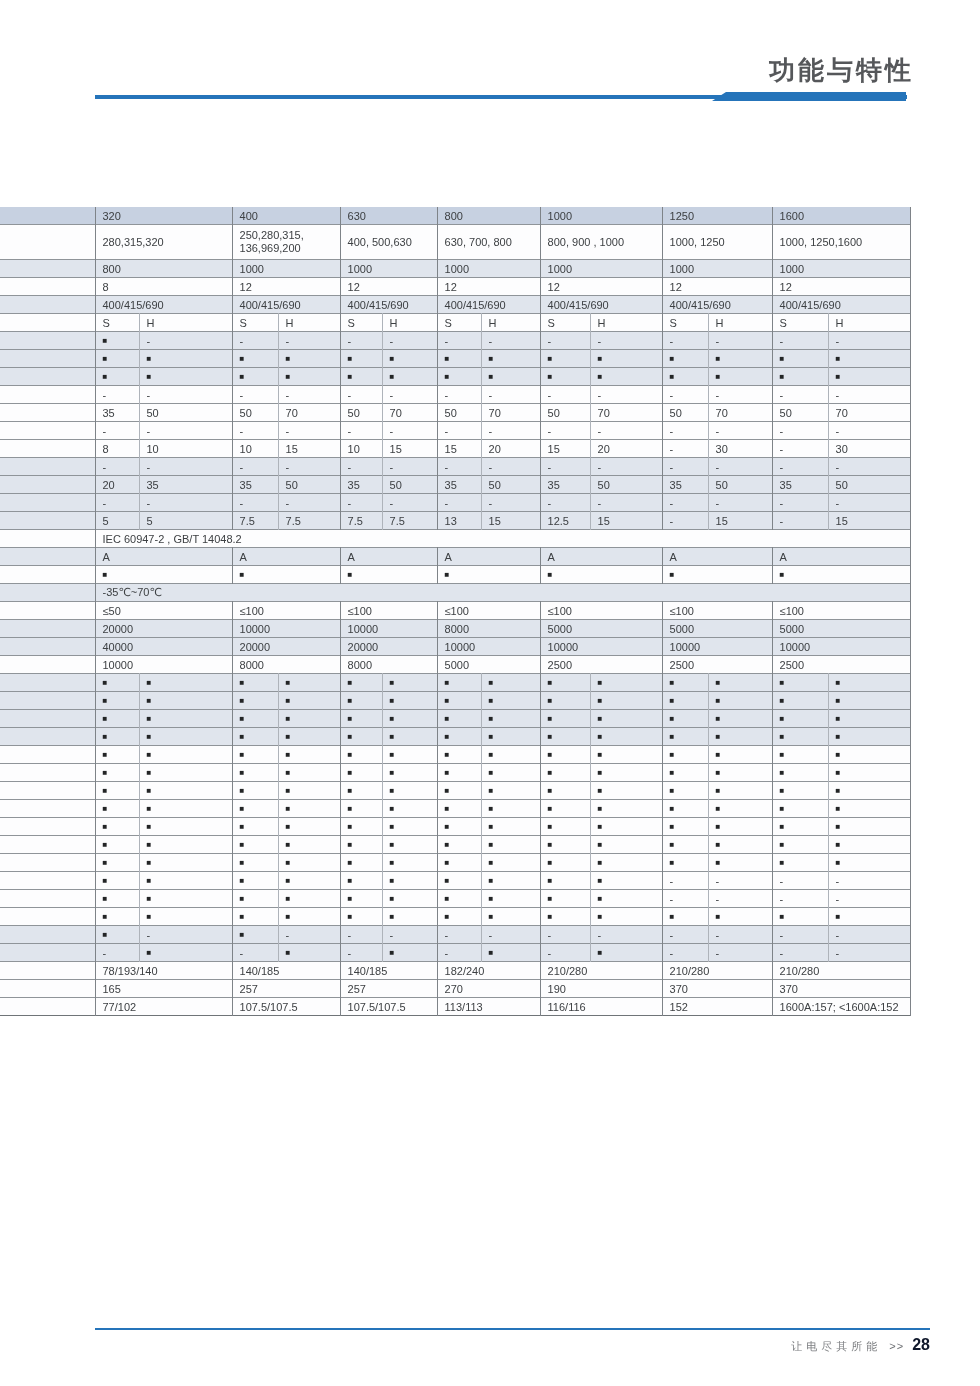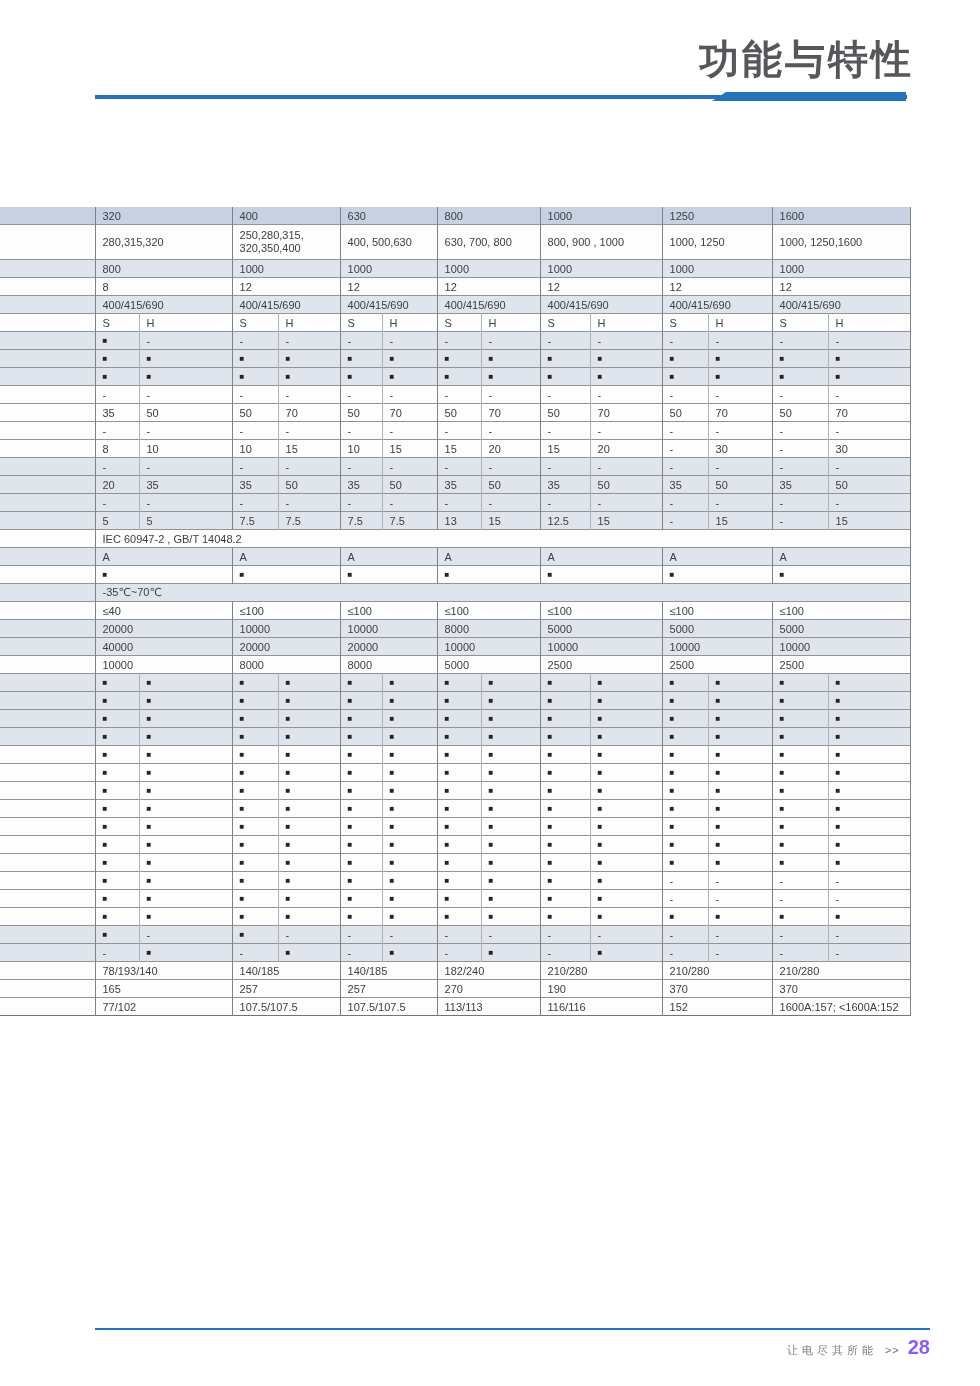--- a/index.html
+++ b/index.html
@@ -2,22 +2,22 @@
 <html><head>
 <meta charset="utf-8">
 <style>
   html,body{margin:0;padding:0;}
   body{
     width:980px;height:1386px;position:relative;background:#ffffff;
     font-family:"Liberation Sans","DejaVu Sans",sans-serif;overflow:hidden;
   }
   
   .page-title{
-    position:absolute;top:32px;right:66px;
-    font-size:40px;font-weight:bold;color:#55575a;letter-spacing:3px;
+    position:absolute;top:53px;right:66px;
+    font-size:26px;font-weight:bold;color:#55575a;letter-spacing:3px;
   }
   .rule-thin{position:absolute;left:95px;top:95px;width:812px;height:4px;background:#2574ba;}
   .rule-thick{
     position:absolute;left:712px;top:92px;width:194px;height:9px;background:#2574ba;
     clip-path:polygon(14px 0,100% 0,100% 100%,0 100%);
   }
   
   table.spec{
     position:absolute;left:0;top:207px;width:910px;
     border-collapse:collapse;table-layout:fixed;
@@ -38,21 +38,21 @@
   tr.hdr{background:#c7d1e1;margin-left:28px;}
   tr.lt{background:#e0e5ed;}
   tr.wt{background:#fdfdfe;padding-left:19px;}
   
   .footer-rule{position:absolute;left:95px;top:1328px;width:835px;height:2px;background:#2574ba;}
   .page-footer{
     position:absolute;top:1336px;right:50px;display:flex;align-items:baseline;gap:8px;
   }
   .footer-tagline{font-size:11px;color:#7c7e81;letter-spacing:4px;}
   .footer-sep{font-size:11px;color:#6e7074;letter-spacing:1px;}
-  .footer-page{font-size:20px;font-weight:bold;color:#8b5cf6;}
+  .footer-page{font-size:16px;font-weight:bold;color:#0f172a;}
 </style>
 </head>
 <body>
 
 <div class="page-title">功能与特性</div>
 <div class="rule-thin"></div>
 <div class="rule-thick"></div>
 
 <table class="spec">
   <colgroup>
@@ -79,21 +79,21 @@
         <td colspan="2" class="gb">400</td>
         <td colspan="2" class="gb">630</td>
         <td colspan="2" class="gb">800</td>
         <td colspan="2" class="gb">1000</td>
         <td colspan="2" class="gb">1250</td>
         <td colspan="2" class="gb">1600</td>
       </tr>
       <tr class="wt tall">
         <td class="lbl"></td>
         <td colspan="2" class="gb">280,315,320</td>
-        <td colspan="2" class="gb">250,280,315, 320,350,400</td>
+        <td colspan="2" class="gb">250,280,315, 136,969,200</td>
         <td colspan="2" class="gb">400, 500,630</td>
         <td colspan="2" class="gb">630, 700, 800</td>
         <td colspan="2" class="gb">800, 900 , 1000</td>
         <td colspan="2" class="gb">1000, 1250</td>
         <td colspan="2" class="gb">1000, 1250,1600</td>
       </tr>
       <tr class="lt">
         <td class="lbl"></td>
         <td colspan="2" class="gb">800</td>
         <td colspan="2" class="gb">1000</td>
@@ -350,21 +350,21 @@
         <td colspan="2" class="gb sq">■</td>
         <td colspan="2" class="gb sq">■</td>
         <td colspan="2" class="gb sq">■</td>
       </tr>
       <tr class="lt">
         <td class="lbl"></td>
         <td colspan="14" class="gb">-35℃~70℃</td>
       </tr>
       <tr class="wt">
         <td class="lbl"></td>
-        <td colspan="2" class="gb">≤40</td>
+        <td colspan="2" class="gb">≤50</td>
         <td colspan="2" class="gb">≤100</td>
         <td colspan="2" class="gb">≤100</td>
         <td colspan="2" class="gb">≤100</td>
         <td colspan="2" class="gb">≤100</td>
         <td colspan="2" class="gb">≤100</td>
         <td colspan="2" class="gb">≤100</td>
       </tr>
       <tr class="lt">
         <td class="lbl"></td>
         <td colspan="2" class="gb">20000</td>

